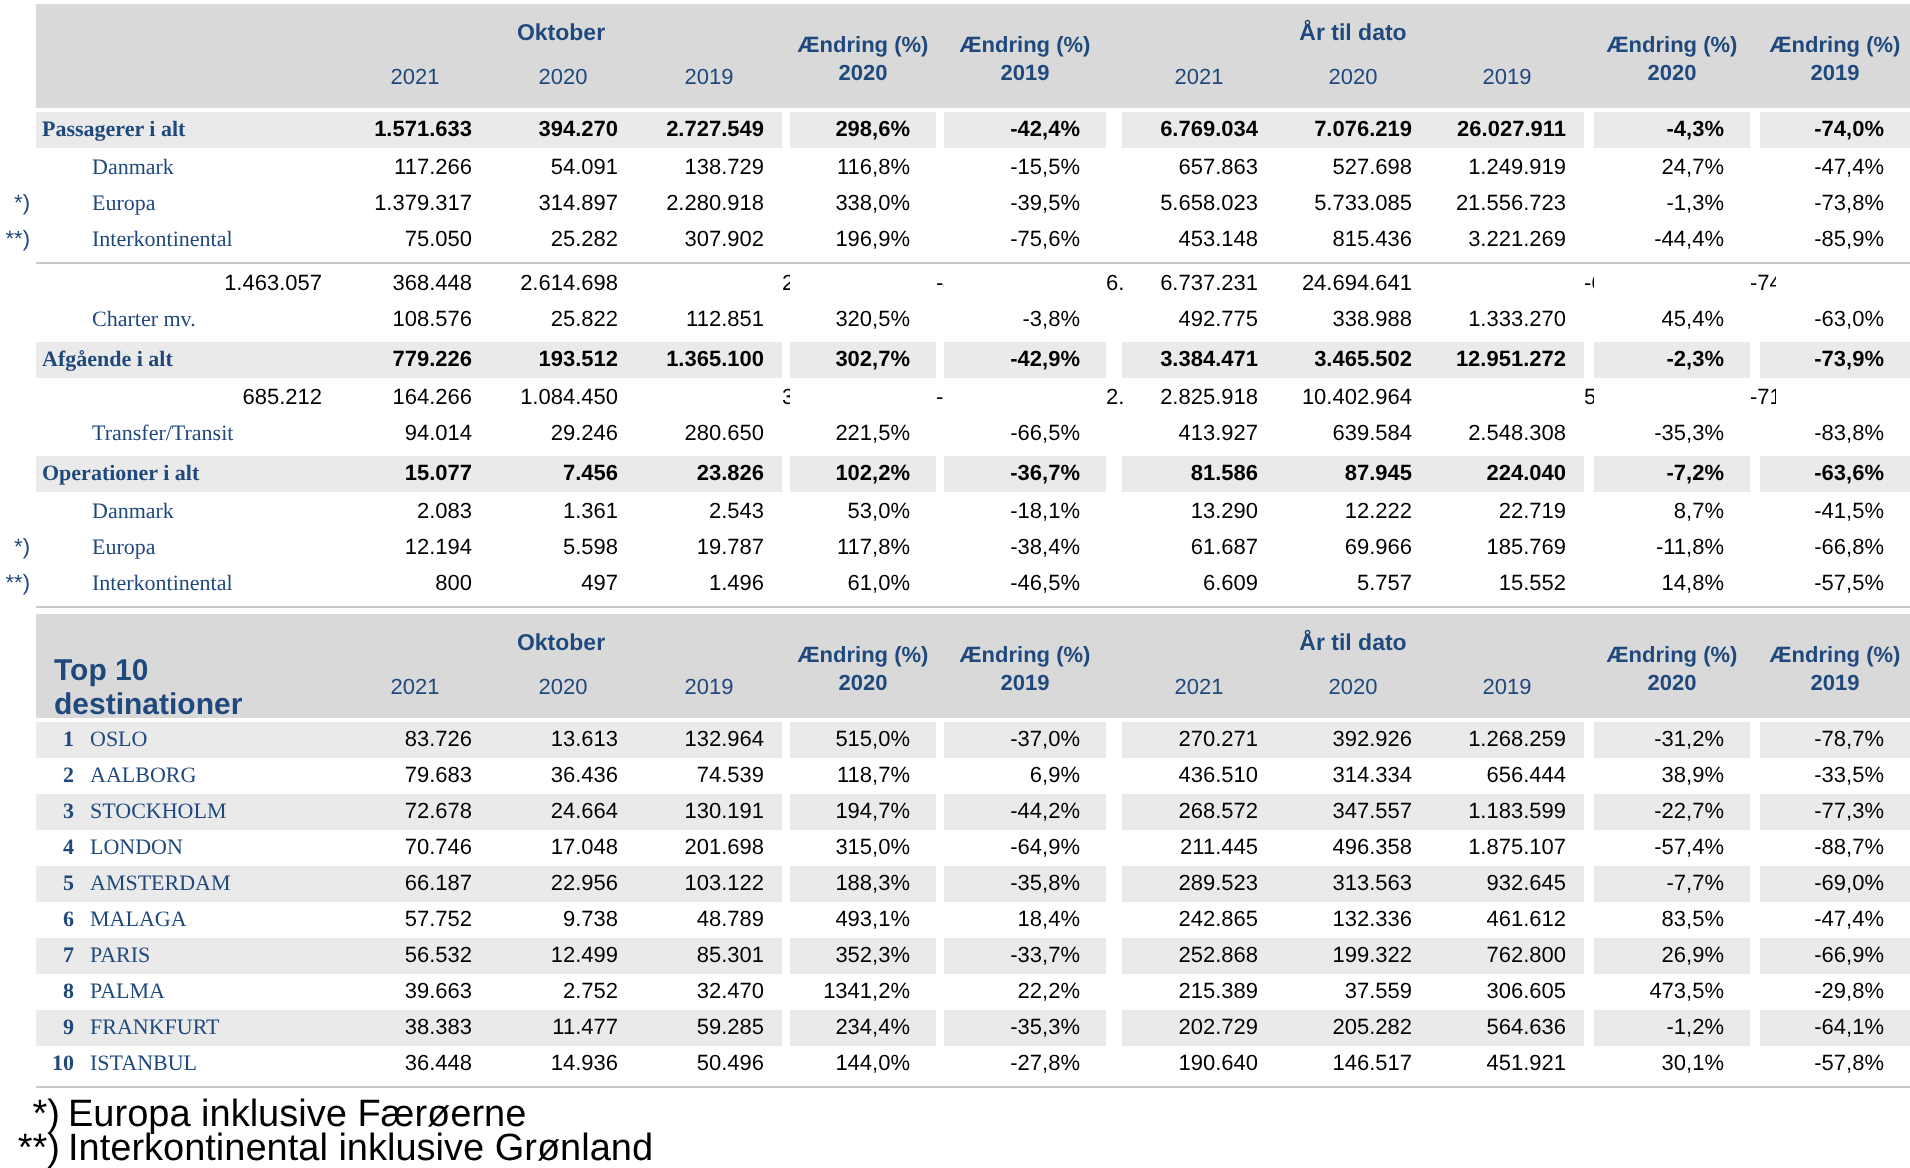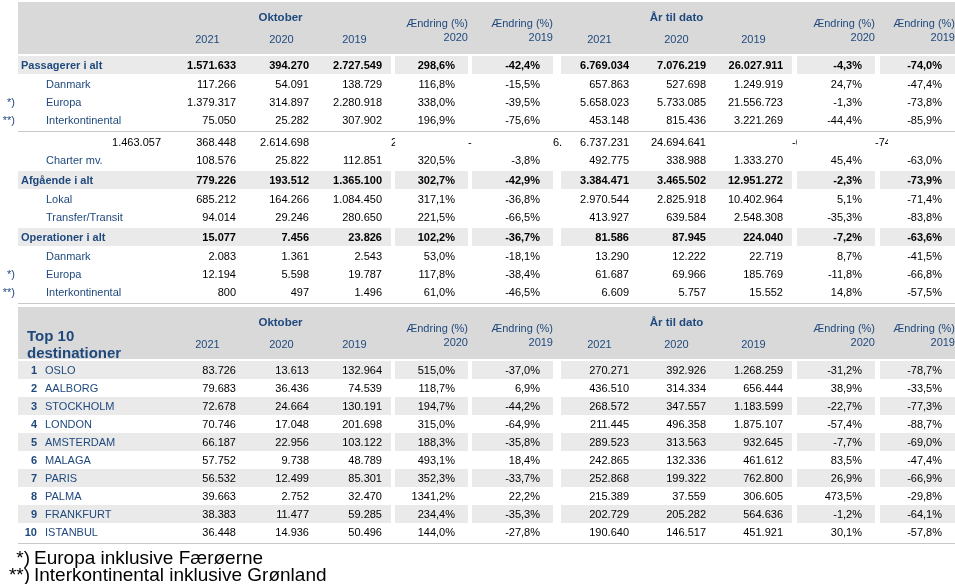--- a/index.html
+++ b/index.html
@@ -7,29 +7,29 @@
   .page{padding-top:2px;border-radius:12px;}
 
   
   .grid{display:grid;grid-template-columns:18px 152px 75px 73px 73px 4px 73px 4px 81px 8px 77px 77px 77px 5px 78px 5px 75px;}
 
   
   .thead{height:52px;grid-template-rows:21px 31px;margin-bottom:2px;
          background:linear-gradient(to right,#fff 18px,#D9D9D9 18px);}
   .thead .gt{grid-row:1;align-self:end;text-align:center;font-weight:bold;color:#1F497D;font-size:11.5px;}
   .thead .yr{grid-row:2;align-self:center;text-align:center;font-weight:normal;color:#1F497D;}
-  .thead .ch{grid-row:1/3;align-self:center;text-align:right;font-weight:normal;color:#1F497D;line-height:14px;padding-top:4px;}
+  .thead .ch{grid-row:1/3;align-self:center;text-align:center;font-weight:bold;color:#1F497D;line-height:14px;padding-top:4px;}
   .thead .title{grid-column:1/3;grid-row:2;align-self:center;font-weight:bold;color:#1F497D;font-size:15px;padding-left:27px;}
   .thead .hspacer{grid-column:1/3;grid-row:1/3;}
 
   
   .row{height:18px;}
   .row>div{line-height:18px;white-space:nowrap;overflow:hidden;}
   .mk{color:#1F497D;text-align:right;padding-right:3px;}
-  .lbl{color:#1F497D;padding-left:3px;}
+  .lbl{color:#1F497D;padding-left:3px;font-family:Liberation Serif, serif;}
   .lbl.ind{padding-left:28px;}
   .v{text-align:right;padding-right:9px;}
   .c{text-align:right;padding-right:13px;}
   .g,.g2{background:#fff;}
   .row.total{font-weight:bold;margin-top:2px;margin-bottom:1px;}
   .row.shaded>div:not(.g):not(.g2):not(.mk){background:#EAEAEA;}
   .rank{display:inline-block;width:16px;text-align:right;font-weight:bold;color:#1F497D;}
   .dest{color:#1F497D;margin-left:8px;text-align:right;}
 
   .hairline{height:0;border-top:1px solid #C9C9C9;margin:2px 0 1px 18px;}
@@ -190,21 +190,20 @@
           <div class="v">3.384.471</div>
           <div class="v">3.465.502</div>
           <div class="v">12.951.272</div>
           <div class="g"></div>
           <div class="c">-2,3%</div>
           <div class="g"></div>
           <div class="c">-73,9%</div>
         </div>
         <div class="grid row">
           <div class="mk"></div>
-          <div class="lbl ind">Lokal</div>
           <div class="v">685.212</div>
           <div class="v">164.266</div>
           <div class="v">1.084.450</div>
           <div class="g"></div>
           <div class="c">317,1%</div>
           <div class="g"></div>
           <div class="c">-36,8%</div>
           <div class="g2"></div>
           <div class="v">2.970.544</div>
           <div class="v">2.825.918</div>

